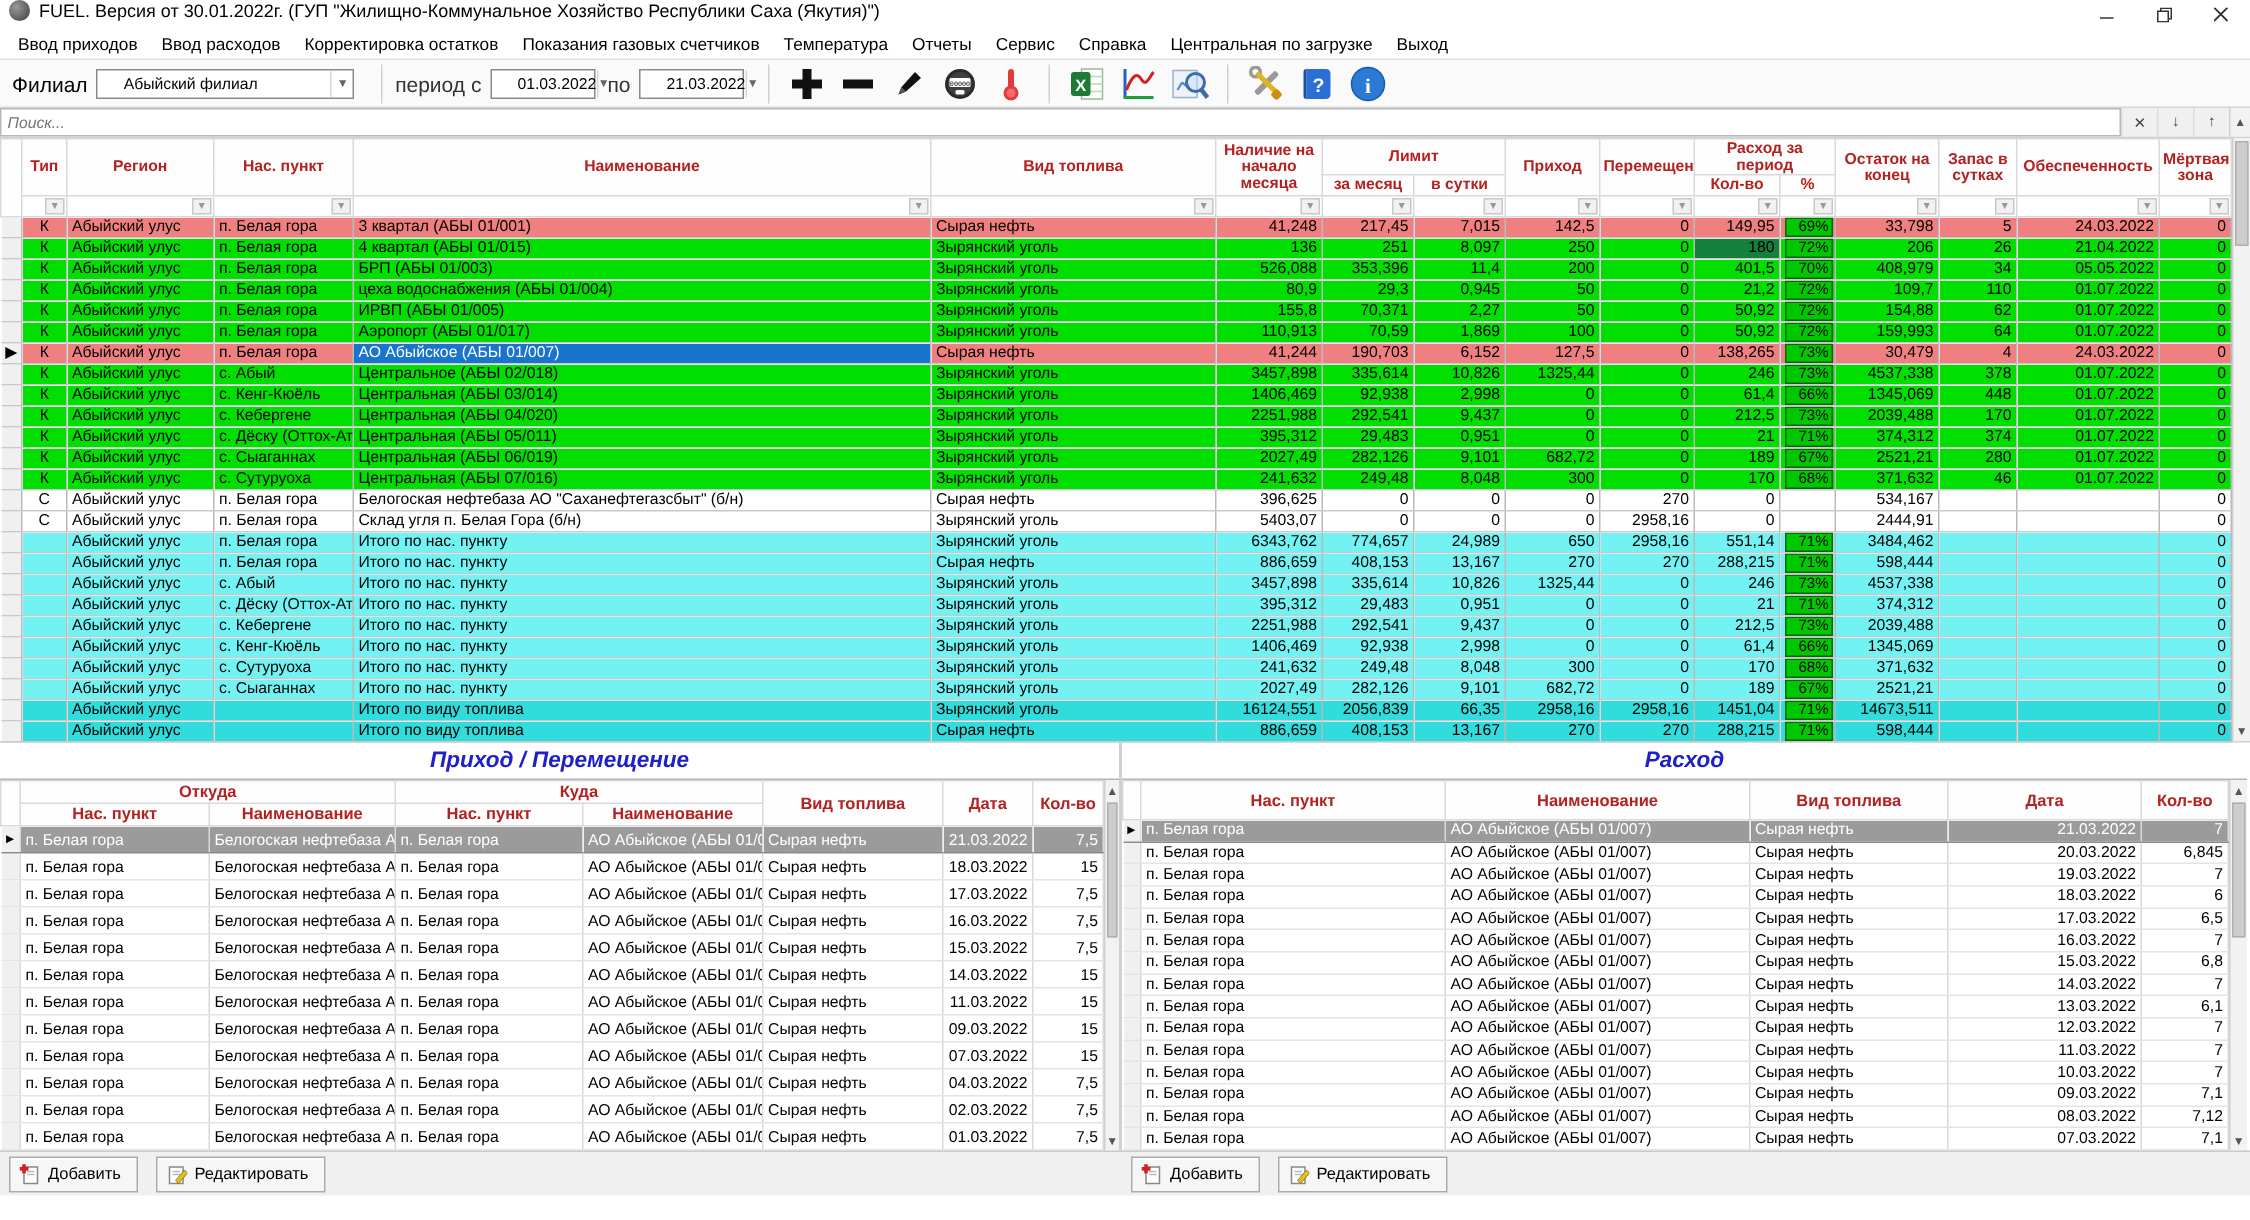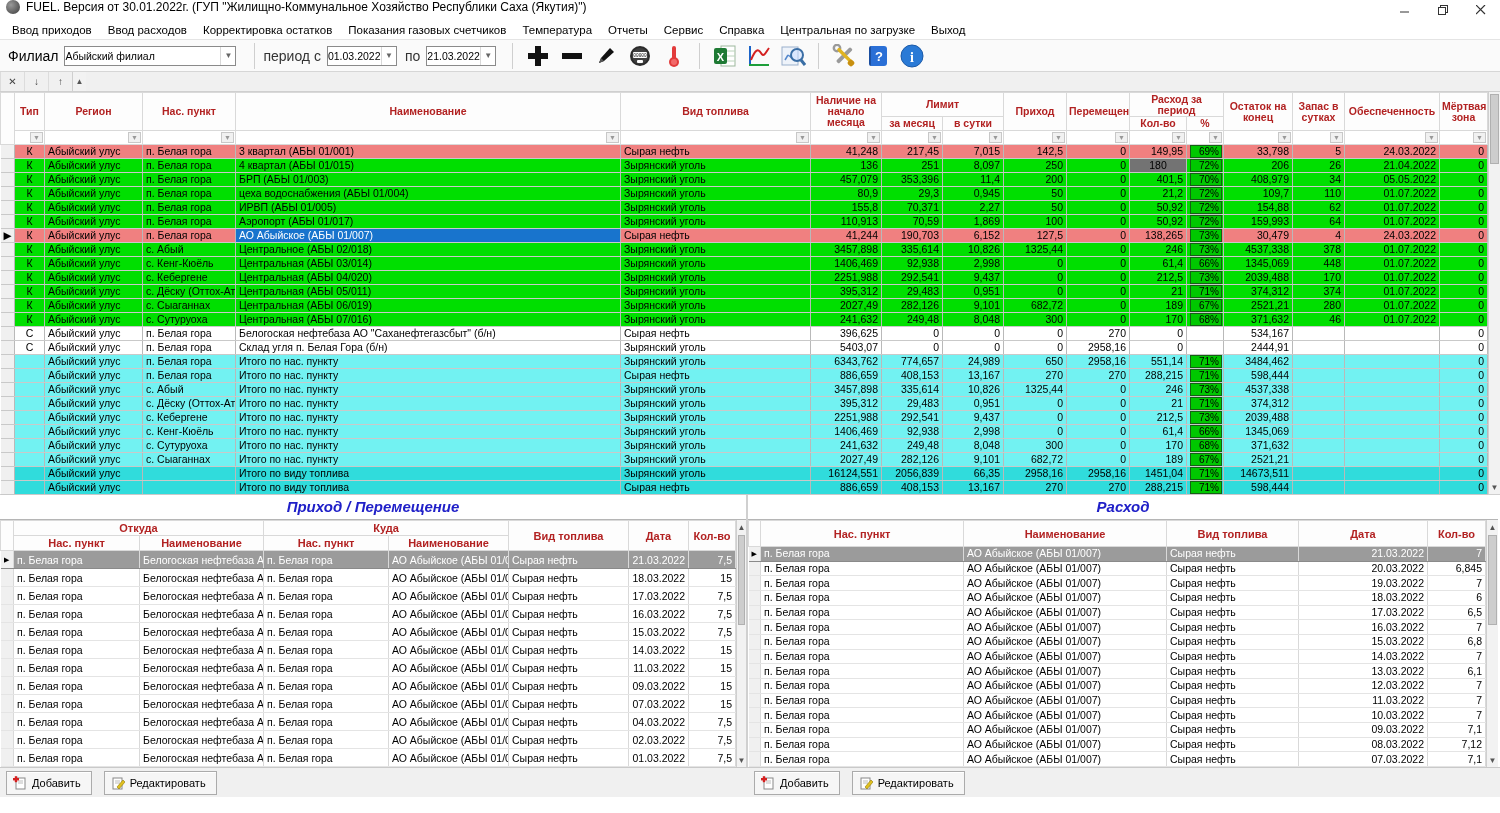--- a/index.html
+++ b/index.html
@@ -19,21 +19,21 @@
 
   
   .menubar { height:18px; display:flex; align-items:center; background:#fff; padding-left:4px; }
   .menuitem { font-size:11.5px; color:#000; padding:0 8px; white-space:nowrap; }
 
   
   .toolbar { height:33px; display:flex; align-items:center; background:#fafafa;
     border-top:1px solid #e4e4e4; border-bottom:1px solid #d6d6d6; padding-left:8px; }
   .tb-label { font-size:13px; color:#333; margin-right:6px; white-space:nowrap; }
   .combo { height:20px; background:#fff; border:1px solid #8a8a8a; display:flex; align-items:center;
-    font-size:10.5px; padding-left:0; position:relative; }
+    font-size:10.5px; padding-left:17px; position:relative; }
   .combo .arr { margin-left:auto; width:15px; height:100%; display:flex; align-items:center;
     justify-content:center; color:#666; font-size:8px; border-left:1px solid #d8d8d8; }
   .combo.filial { width:172px; margin-right:10px; }
   .combo.date { width:70px; margin-right:8px; }
   .tb-sep { width:1px; height:26px; background:#cfcfcf; margin:0 8px; }
   .tb-btn { width:34px; height:28px; display:flex; align-items:center; justify-content:center; }
   .tb-btn svg { display:block; }
 
   
   .searchrow { height:20px; display:flex; align-items:stretch; background:#f0f0f0;
@@ -244,20 +244,21 @@
     <div class="tb-btn">
         <svg width="24" height="24" viewBox="0 0 24 24">
           <circle cx="12" cy="12" r="11" fill="#2a7ad6"></circle>
           <circle cx="12" cy="12" r="11" fill="none" stroke="#1b5aa8"></circle>
           <text x="12" y="18" font-size="14" font-weight="bold" text-anchor="middle" fill="#fff" font-family="Liberation Serif, serif">i</text>
         </svg>
       </div>
   </div>
 
   <div class="searchrow">
+    <input class="searchbox" placeholder="Поиск..." style="">
     <div class="srchbtn">✕</div>
     <div class="srchbtn">↓</div>
     <div class="srchbtn">↑</div>
     <div class="scrolltop">▲</div>
   </div>
 
   <div class="maingrid">
     <table class="grid">
       <colgroup>
         <col style="width:14px">
@@ -380,37 +381,37 @@
             <td class="ctr" style="background: rgb(0, 223, 0);">К</td>
             <td style="background: rgb(0, 223, 0);">Абыйский улус</td>
             <td style="background: rgb(0, 223, 0);">п. Белая гора</td>
             <td style="background: rgb(0, 223, 0);">4 квартал (АБЫ 01/015)</td>
             <td style="background: rgb(0, 223, 0);">Зырянский уголь</td>
             <td class="num" style="background: rgb(0, 223, 0);">136</td>
             <td class="num" style="background: rgb(0, 223, 0);">251</td>
             <td class="num" style="background: rgb(0, 223, 0);">8,097</td>
             <td class="num" style="background: rgb(0, 223, 0);">250</td>
             <td class="num" style="background: rgb(0, 223, 0);">0</td>
-            <td class="num" style="background: #737373; text-align: center;">180</td>
+            <td class="num" style="background: #15803d;">180</td>
             <td class="num" style="background: rgb(0, 223, 0);">
               <div class="pct" style="background: rgb(0, 200, 0);">72%</div>
             </td>
             <td class="num" style="background: rgb(0, 223, 0);">206</td>
             <td class="num" style="background: rgb(0, 223, 0);">26</td>
             <td class="num" style="background: rgb(0, 223, 0);">21.04.2022</td>
             <td class="num" style="background: rgb(0, 223, 0);">0</td>
           </tr>
           <tr>
             <td class="ind"></td>
             <td class="ctr" style="background: rgb(0, 223, 0);">К</td>
             <td style="background: rgb(0, 223, 0);">Абыйский улус</td>
             <td style="background: rgb(0, 223, 0);">п. Белая гора</td>
             <td style="background: rgb(0, 223, 0);">БРП (АБЫ 01/003)</td>
             <td style="background: rgb(0, 223, 0);">Зырянский уголь</td>
-            <td class="num" style="background: rgb(0, 223, 0);">457,079</td>
+            <td class="num" style="background: rgb(0, 223, 0);">526,088</td>
             <td class="num" style="background: rgb(0, 223, 0);">353,396</td>
             <td class="num" style="background: rgb(0, 223, 0);">11,4</td>
             <td class="num" style="background: rgb(0, 223, 0);">200</td>
             <td class="num" style="background: rgb(0, 223, 0);">0</td>
             <td class="num" style="background: rgb(0, 223, 0);">401,5</td>
             <td class="num" style="background: rgb(0, 223, 0);">
               <div class="pct" style="background: rgb(0, 200, 0);">70%</div>
             </td>
             <td class="num" style="background: rgb(0, 223, 0);">408,979</td>
             <td class="num" style="background: rgb(0, 223, 0);">34</td>

